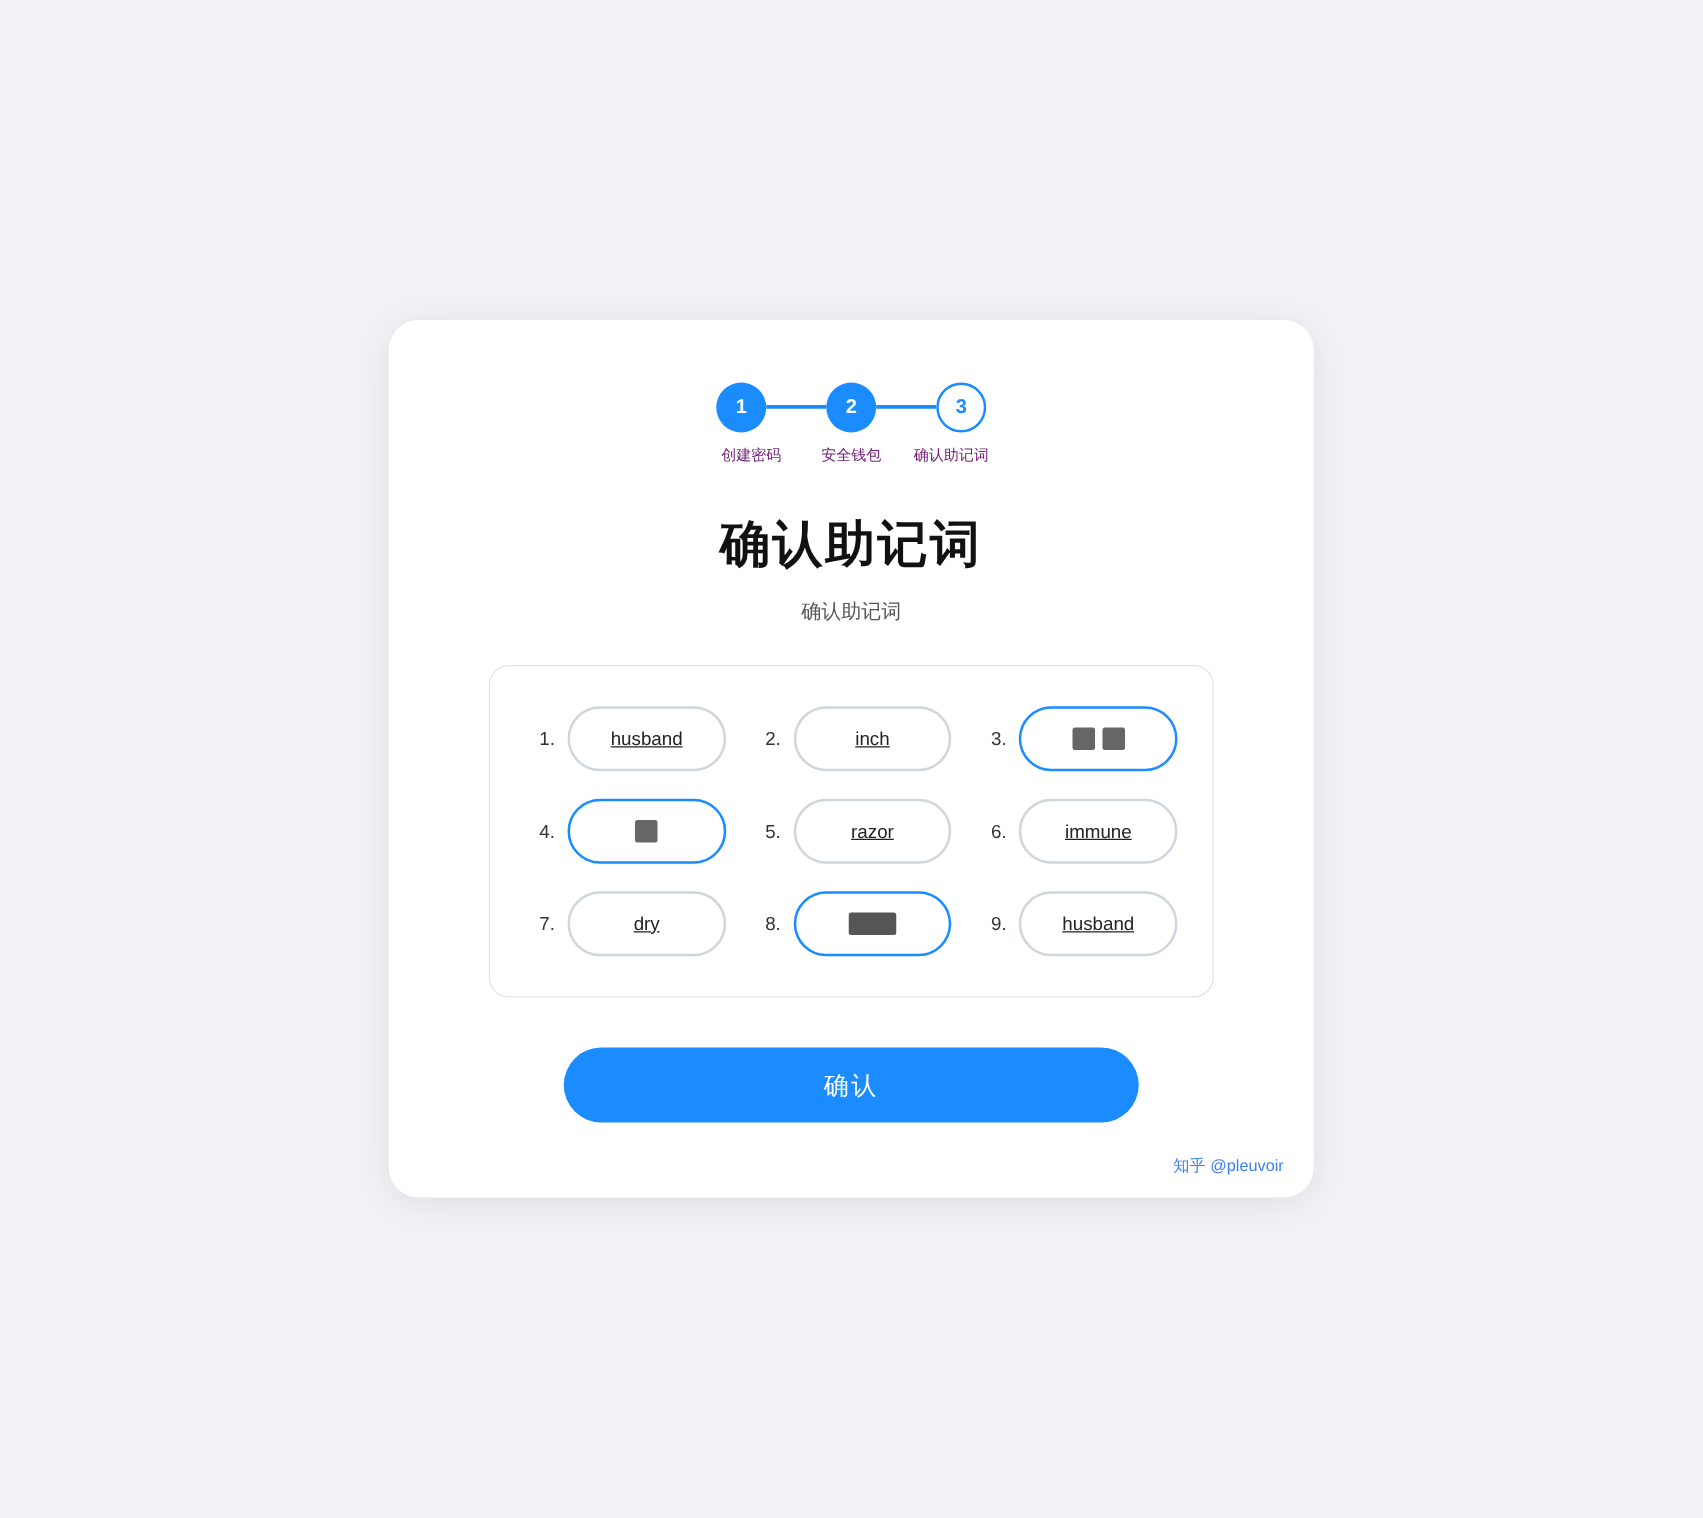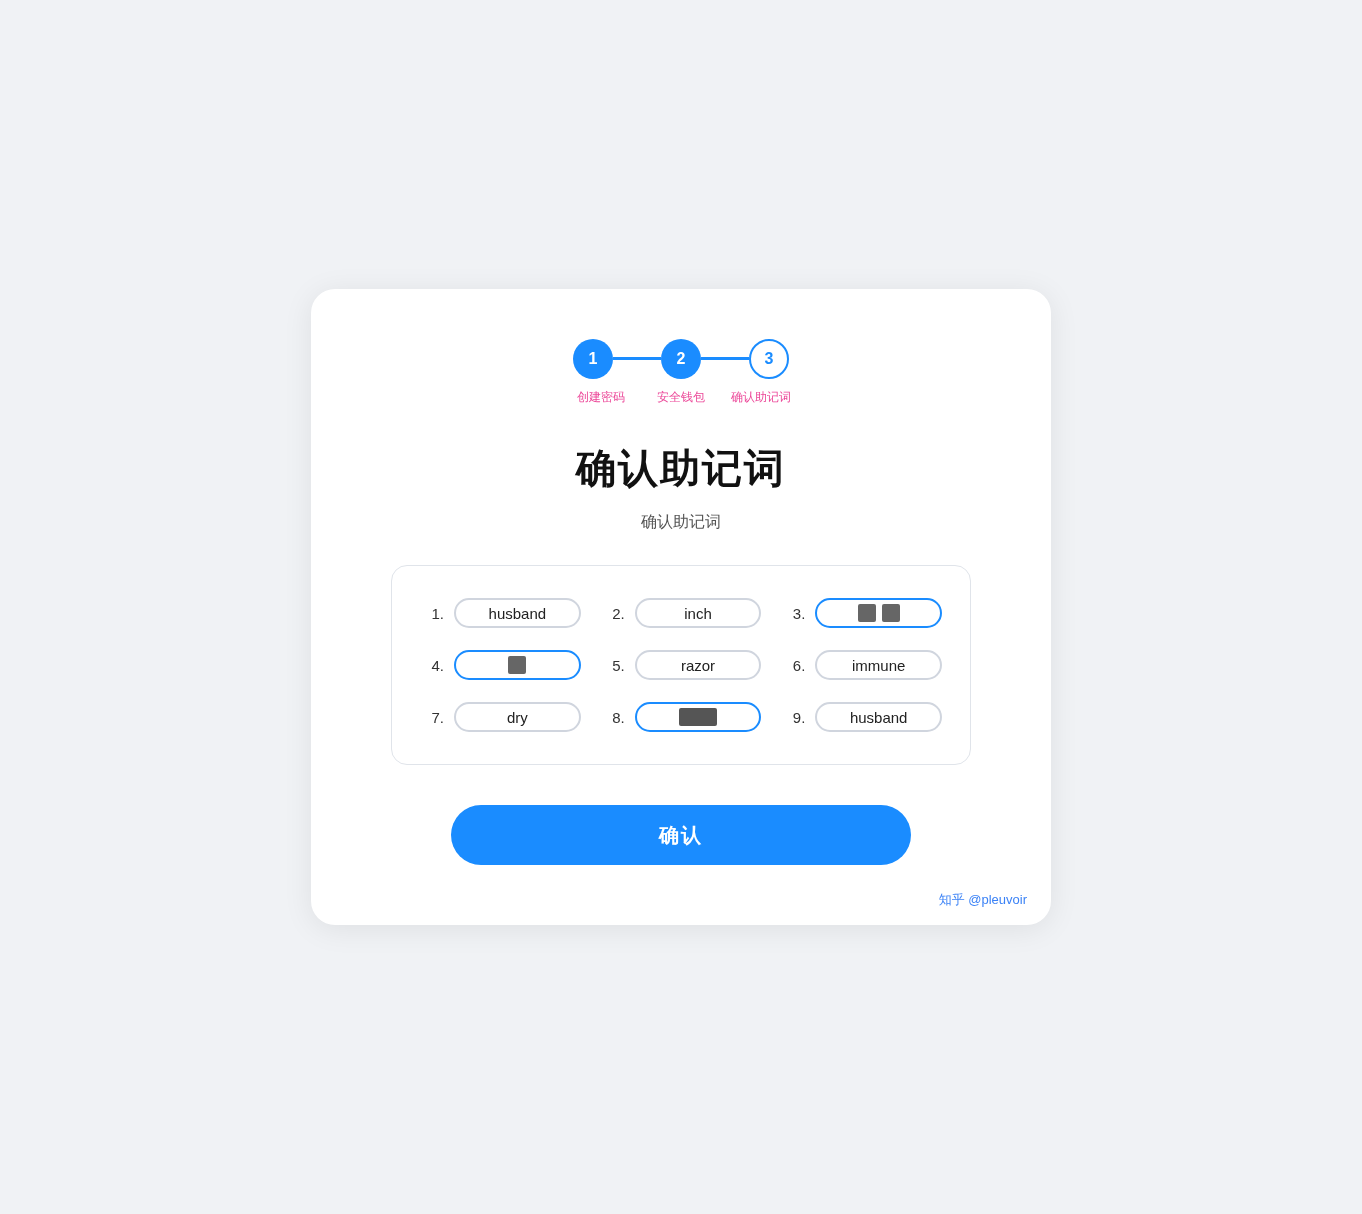--- a/index.html
+++ b/index.html
@@ -63,21 +63,21 @@
       gap: 0;
       text-align: center;
       font-size: 12px;
       color: #1a8cff;
     }
     .step-label {
       width: 80px;
       text-align: center;
       line-height: 1.4;
       font-size: 12px;
-      color: #ec4899;
+      color: #701a75;
     }
     
     .main-title {
       text-align: center;
       font-size: 40px;
       font-weight: bold;
       color: #111;
       margin-bottom: 16px;
       letter-spacing: 2px;
     }
@@ -106,31 +106,32 @@
     }
     .mnemonic-num {
       font-size: 15px;
       color: #333;
       min-width: 24px;
       text-align: right;
       flex-shrink: 0;
     }
     .mnemonic-word {
       flex: 1;
-      height: 30px;
+      height: 52px;
       border: 2px solid #d0d5de;
       border-radius: 30px;
       display: flex;
       align-items: center;
       justify-content: center;
       font-size: 15px;
       color: #222;
       background: white;
       cursor: pointer;
       transition: border-color 0.2s;
+      text-decoration: underline;
     }
     .mnemonic-word.selected {
       border-color: #1a8cff;
       border-width: 2.5px;
     }
     .mnemonic-word.blurred-content {
       position: relative;
       overflow: hidden;
     }
     .blur-block {
@@ -153,21 +154,21 @@
     .confirm-btn {
       display: block;
       width: 460px;
       margin: 0 auto;
       height: 60px;
       background: #1a8cff;
       border: none;
       border-radius: 40px;
       color: white;
       font-size: 20px;
-      font-weight: 700;
+      font-weight: 400;
       cursor: pointer;
       letter-spacing: 2px;
     }
     
     .watermark {
       position: absolute;
       bottom: 16px;
       right: 24px;
       font-size: 13px;
       color: #3b82f6;

